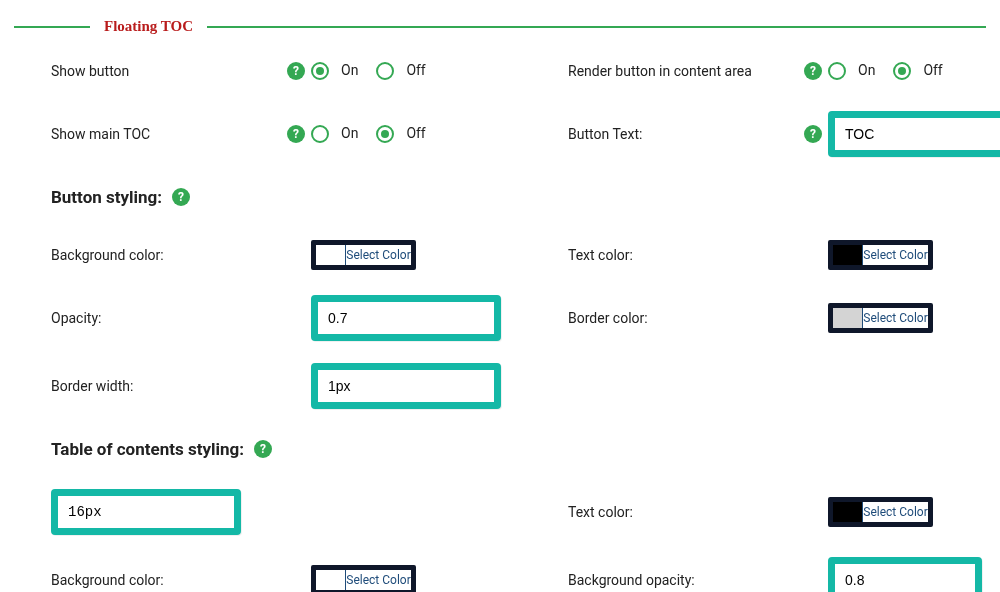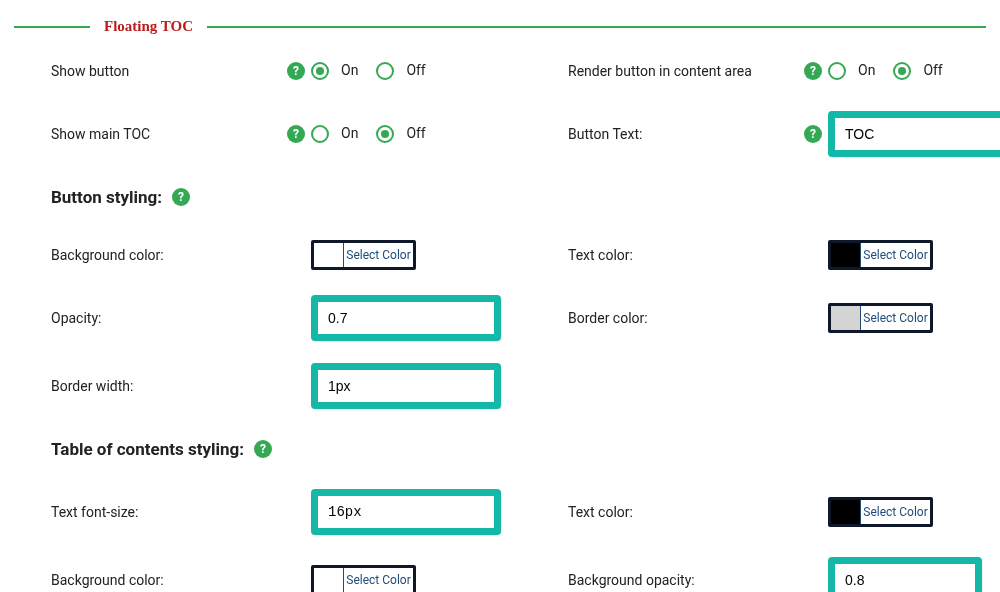--- a/index.html
+++ b/index.html
@@ -95,21 +95,21 @@
     font-size: 14px;
     width: 210px;
     box-shadow: 1px 1px 0 rgba(0,0,0,0.06);
   }
   input.text-input.wide {
     width: 190px;
   }
   .color-btn {
     display: flex;
     align-items: stretch;
-    border: 3px solid #0f172a;
+    border: 5px solid #0f172a;
     border-radius: 2px;
     width: 105px;
     height: 30px;
     background: #fff;
     cursor: pointer;
   }
   .color-swatch {
     width: 30px;
     border-right: 1px solid #1f4c7a;
   }
@@ -263,23 +263,20 @@
   <div></div>
 
   <div class="row full">
     <div class="label-col" style="width:280px">
       <span class="heading">Table of contents styling:</span>
       <span class="help">?</span>
     </div>
   </div>
 
   <div class="row">
-    <div class="label-col">
-      <span class="label-text">Text font-size:</span>
-    </div>
     <div class="control-col">
       <input class="text-input" style="width: 190px; font-family: Liberation Mono, monospace;" value="16px">
     </div>
   </div>
 
   <div class="row">
     <div class="label-col">
       <span class="label-text">Text color:</span>
     </div>
     <div class="control-col">

